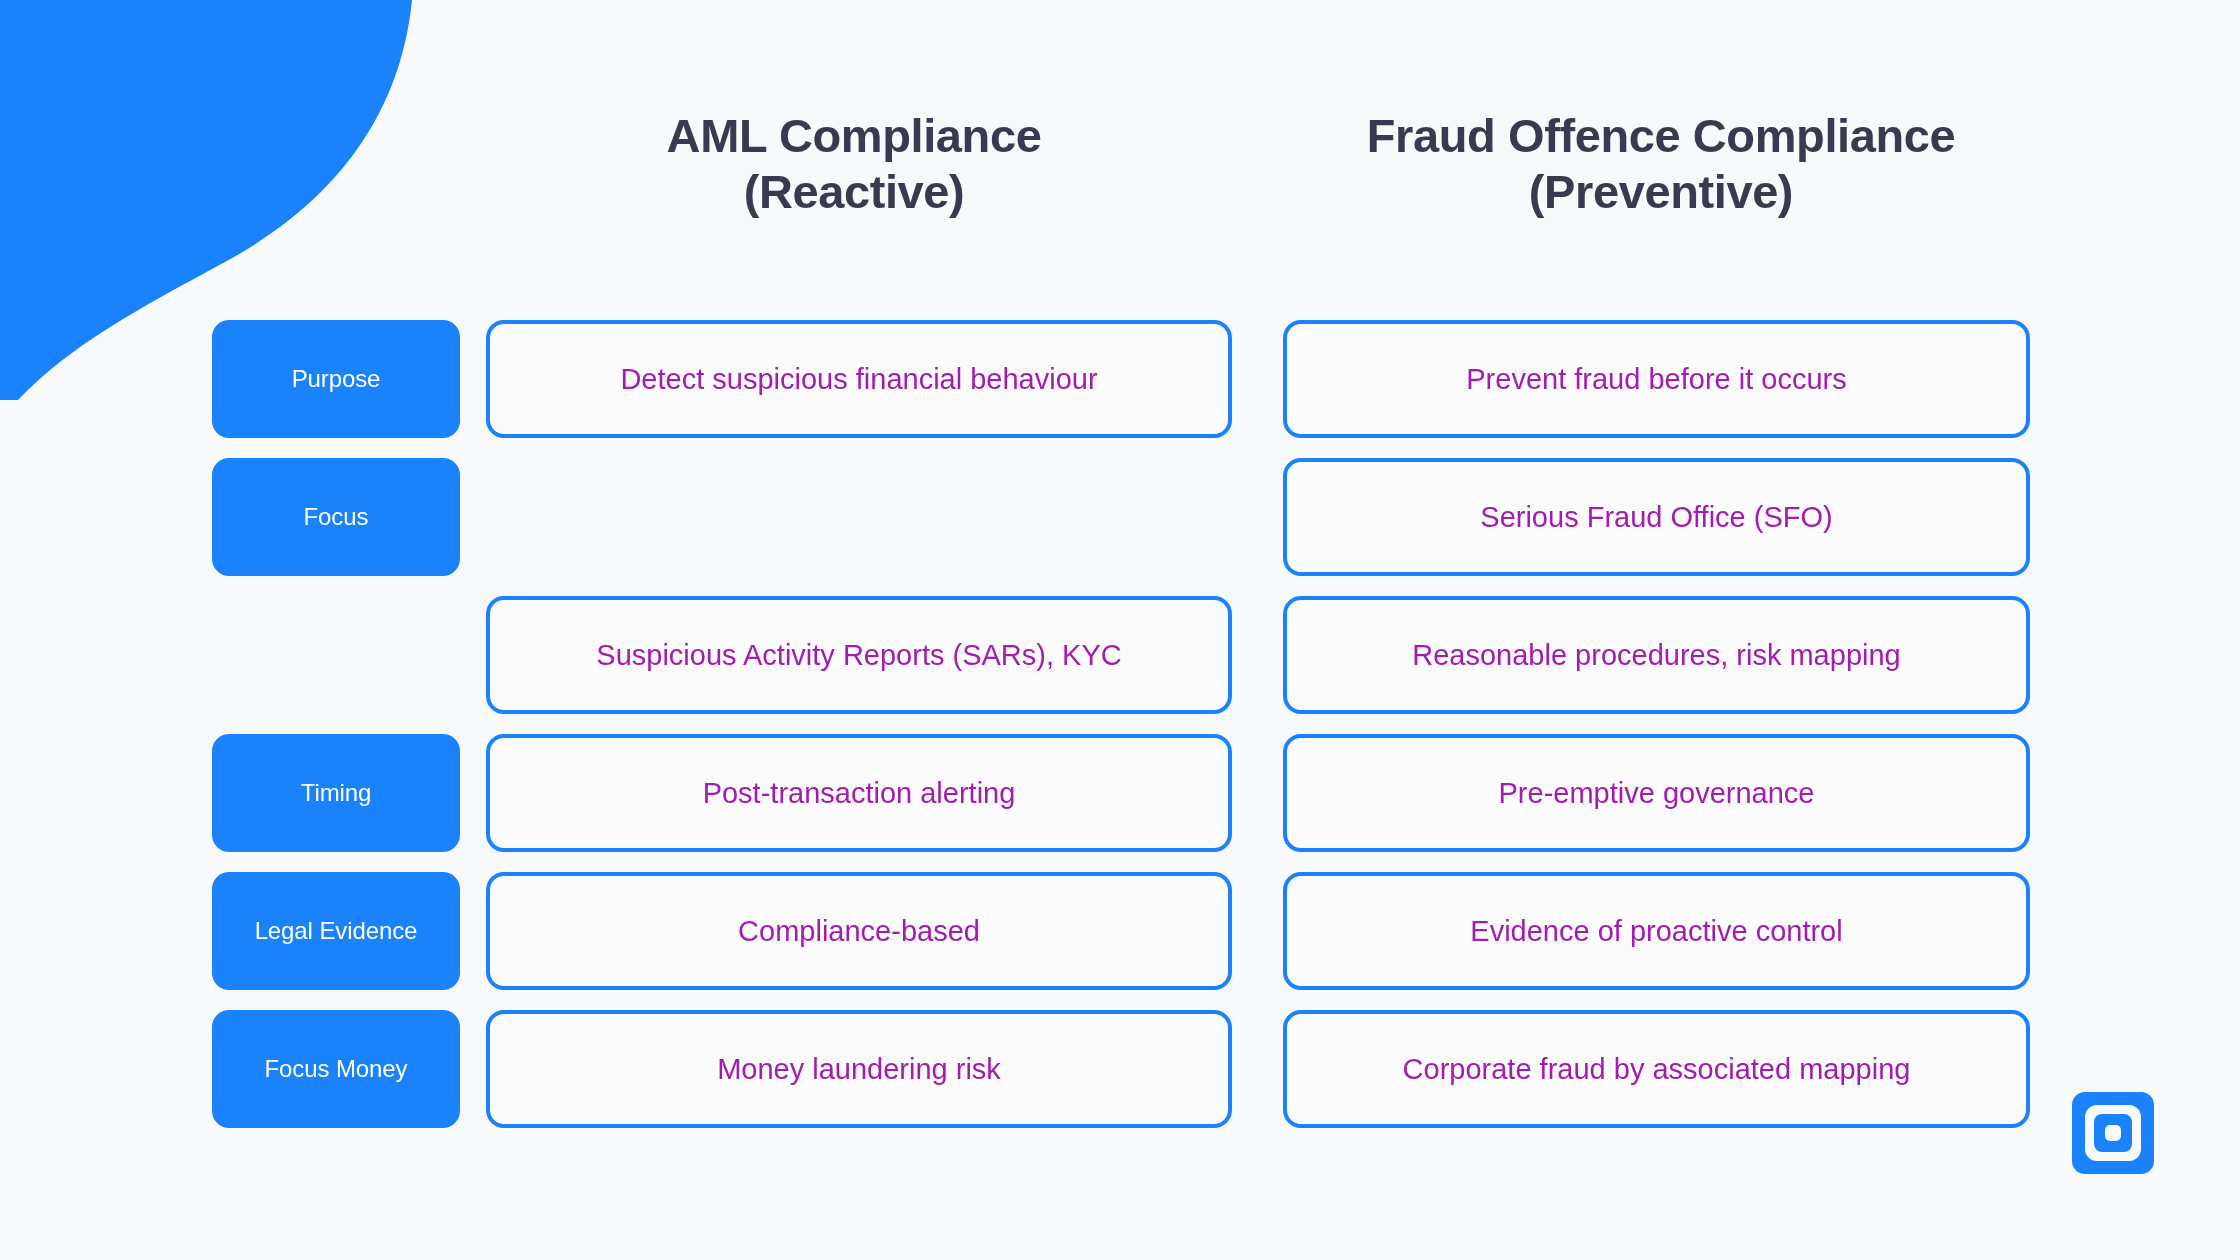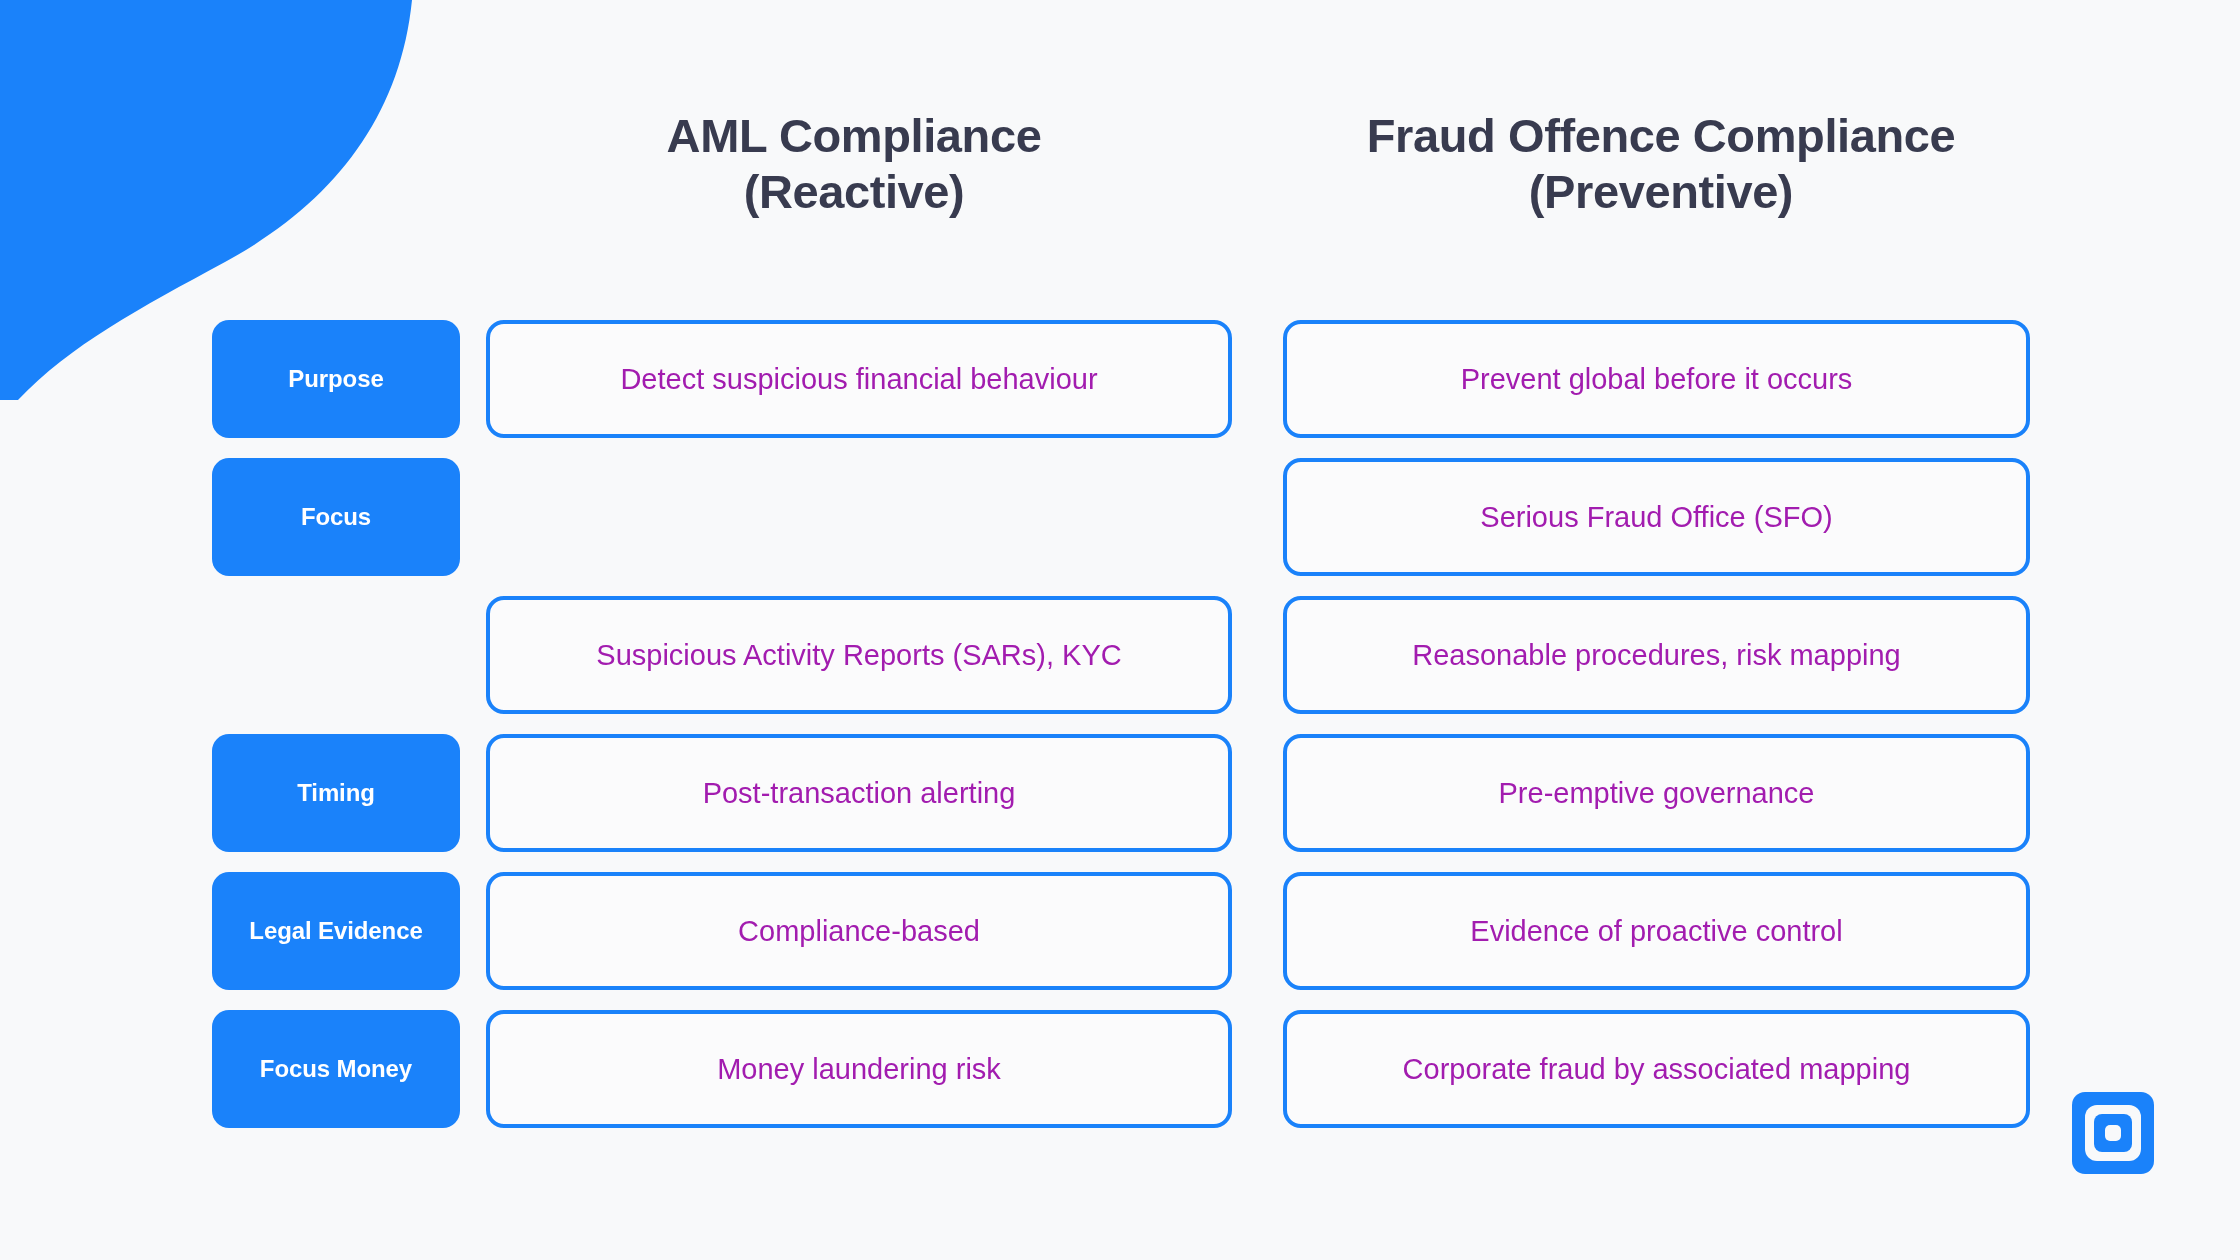--- a/index.html
+++ b/index.html
@@ -57,21 +57,21 @@
     top:0;
     width:248px;
     height:118px;
     background:#1a82fa;
     border-radius:17px;
     display:flex;
     align-items:center;
     justify-content:center;
     color:#ffffff;
     font-size:24px;
-    font-weight:bold;
+    font-weight:normal;
     text-align:center;
     letter-spacing:-0.1px;
   }
 
   .cell {
     position:absolute;
     top:0;
     height:118px;
     border:4px solid #1a82fa;
     border-radius:18px;
@@ -112,21 +112,21 @@
   <div id="header-right" class="col-header">
     <div>Fraud Offence Compliance</div>
     <div>(Preventive)</div>
   </div>
 
   <div id="rows">
 
     <div class="row">
       <div class="row-label">Purpose</div>
       <div class="cell left">Detect suspicious financial behaviour</div>
-      <div class="cell right">Prevent global before it occurs</div>
+      <div class="cell right">Prevent fraud before it occurs</div>
     </div>
 
     <div class="row">
       <div class="row-label">Focus</div>
       <div class="cell right">Serious Fraud Office (SFO)</div>
     </div>
 
     <div class="row">
       <div class="cell left">Suspicious Activity Reports (SARs), KYC</div>
       <div class="cell right">Reasonable procedures, risk mapping</div>

